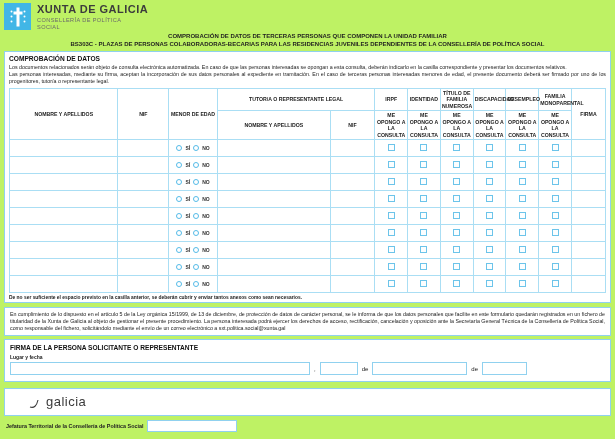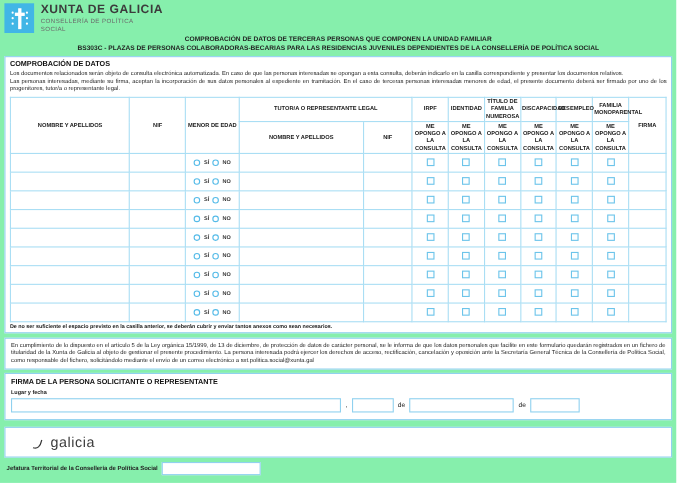--- a/index.html
+++ b/index.html
@@ -1,18 +1,18 @@
 <!DOCTYPE html>
 <html><head>
 <meta charset="utf-8">
 <style>
   * { margin:0; padding:0; box-sizing:border-box; }
   html,body { background:#fff; }
   body { font-family:"Liberation Sans", sans-serif; color:#1a1a1a; }
-  .page { position:relative; width:615px; height:439px; background:#86efac; overflow:hidden; }
+  .page { position:relative; width:615px; height:439px; background:#bef264; overflow:hidden; }
 
   
   .hdr { position:relative; height:30px; }
   .logo-sq { position:absolute; left:4px; top:3px; width:27px; height:27px; background:#41b6e6; }
   .emblem { position:absolute; left:50%; top:50%; transform:translate(-50%,-50%); width:17px; height:19px; }
   .emblem .vbar { position:absolute; left:7px; top:0; width:3px; height:19px; background:#fff; }
   .emblem .hbar { position:absolute; left:4px; top:4px; width:9px; height:3px; background:#fff; }
   .emblem .dots { position:absolute; left:1px; top:3px; width:2.5px; height:2.5px; border-radius:50%; background:#fff;
     box-shadow:0 5px 0 #fff, 0 10px 0 #fff, 13px 0 0 #fff, 13px 5px 0 #fff, 13px 10px 0 #fff; }
   .org { position:absolute; left:37px; top:3px; }

